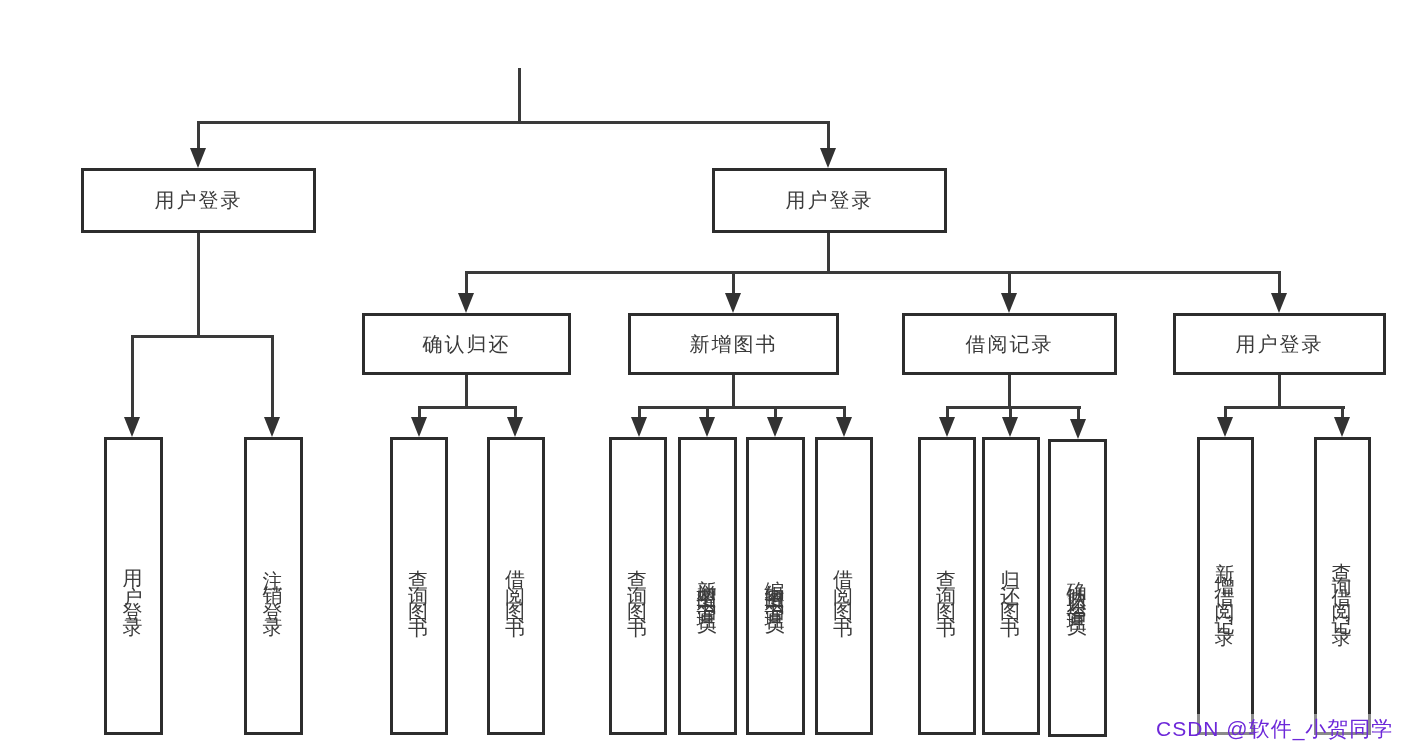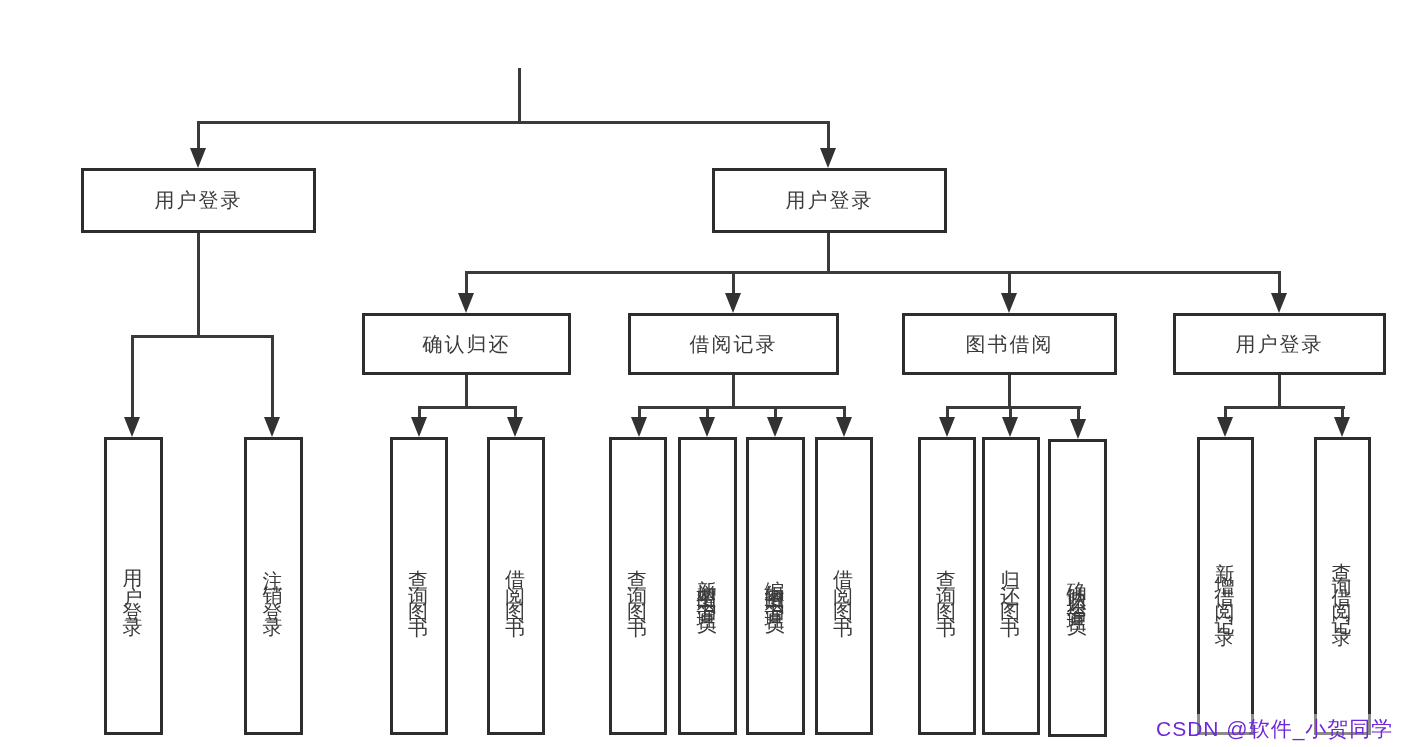--- a/index.html
+++ b/index.html
@@ -79,25 +79,25 @@
 
   <div class="box" style="left:712px; top:168px; width:235px; height:65px;">
     <span>用户登录</span>
   </div>
 
   <div class="box" style="left:362px; top:313px; width:209px; height:62px;">
     <span>确认归还</span>
   </div>
 
   <div class="box" style="left:628px; top:313px; width:211px; height:62px;">
+    <span>新增图书</span>
+  </div>
+
+  <div class="box" style="left:902px; top:313px; width:215px; height:62px;">
     <span>借阅记录</span>
-  </div>
-
-  <div class="box" style="left:902px; top:313px; width:215px; height:62px;">
-    <span>图书借阅</span>
   </div>
 
   <div class="box" style="left:1173px; top:313px; width:213px; height:62px;">
     <span>用户登录</span>
   </div>
 
   <div class="vbox sp-wide" style="left:104px; top:437px; width:59px; height:298px;">
     <span class="vtext">用户登录</span>
   </div>
 

